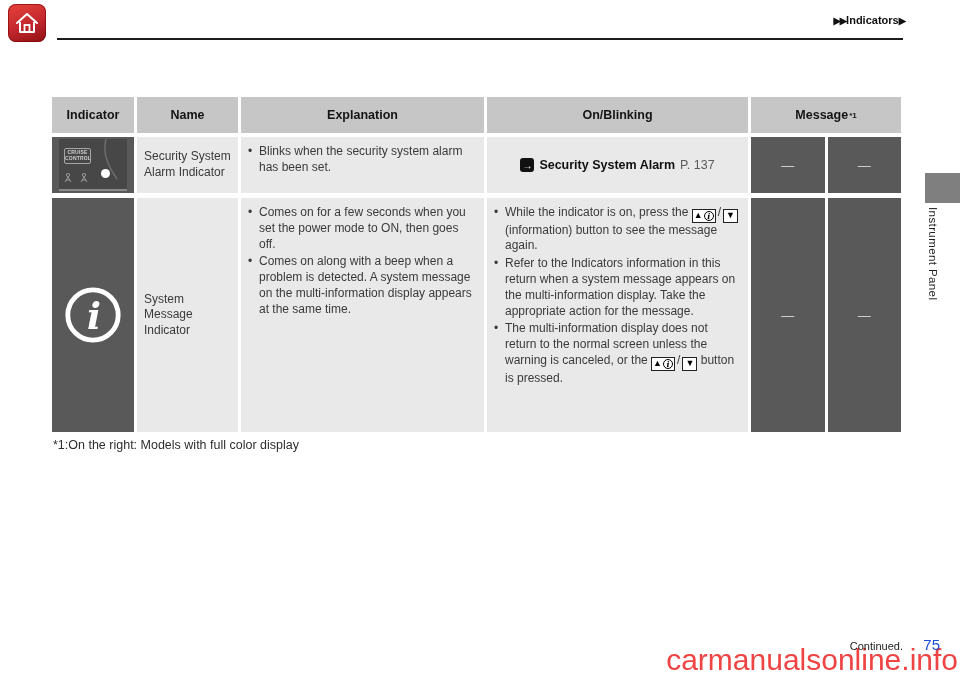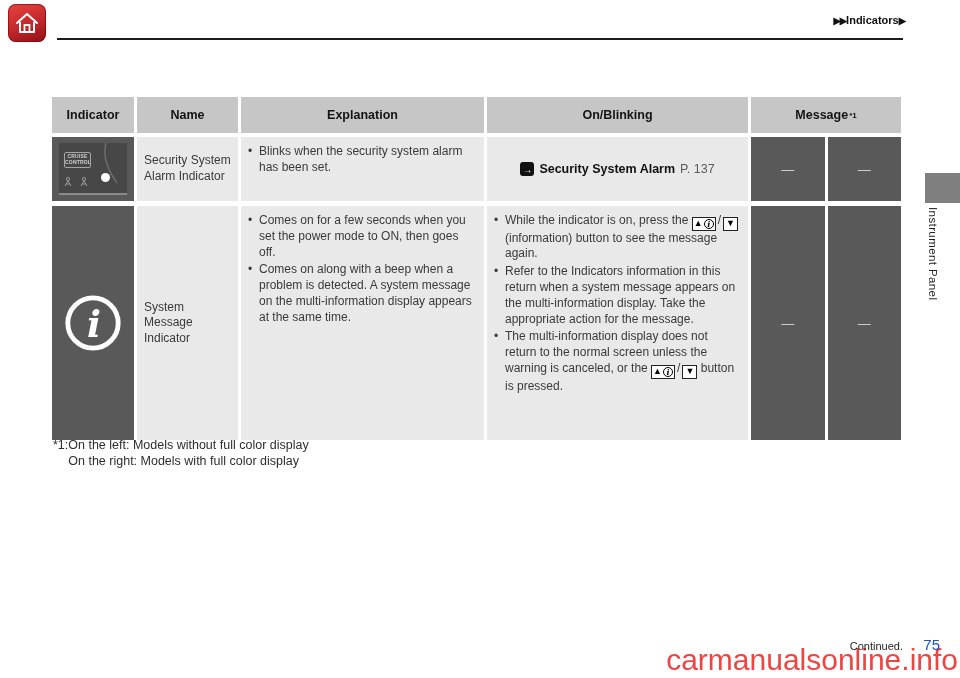--- a/index.html
+++ b/index.html
@@ -28,21 +28,21 @@
   .indicator-table { position:absolute; left:52px; top:97px; width:849px; }
   .t-row {
     display:grid; grid-template-columns:82px 101px 243px 261px 150px; column-gap:3px;
   }
   .t-head { height:36px; margin-bottom:4px; }
   .t-head .cell {
     background:var(--header-bg,#c6c6c6); color:#141414; font-weight:bold; font-size:12.5px;
     display:flex; align-items:center; justify-content:center;
   }
   .t-head sup { font-size:8px; margin-left:1px; }
-  .row1 { height:64px; margin-bottom:5px; }
+  .row1 { height:56px; margin-bottom:5px; }
   .row2 { height:234px; }
   .cell { overflow:hidden; }
   .cell.light { background:var(--cell-light,#e9e9e9); }
   .cell.dark  { background:var(--cell-dark,#595959); }
   .name-cell { display:flex; align-items:center; padding:4px 7px; font-size:12px; line-height:1.3; color:#3a3a3a; }
   .bullets { padding:7px 6px 6px 7px; font-size:12px; line-height:1.32; color:#3a3a3a; }
   .bullet { display:flex; margin-bottom:2px; }
   .bullet .dot { width:11px; flex:0 0 11px; color:#3a3a3a; }
   .bullet .txt { flex:1; }
   .msg-pair { display:grid; grid-template-columns:1fr 1fr; column-gap:3px; background:#fff; }
@@ -237,21 +237,20 @@
       <div class="msg-pair">
         <div class="msg-cell">—</div>
         <div class="msg-cell">—</div>
       </div>
     </div>
   </div>
 
   <div class="footnote">
     <span class="marker">*1:</span>
     <span class="lines">
-      <span>On the left: Models without full color display</span>
       <span>On the right: Models with full color display</span>
     </span>
   </div>
 
   <div class="side-tab"></div>
   <div class="side-tab-label">Instrument Panel</div>
 
   <div class="watermark">carmanualsonline.info</div>
   <div class="continued">Continued.</div>
   <div class="page-num">75</div>

